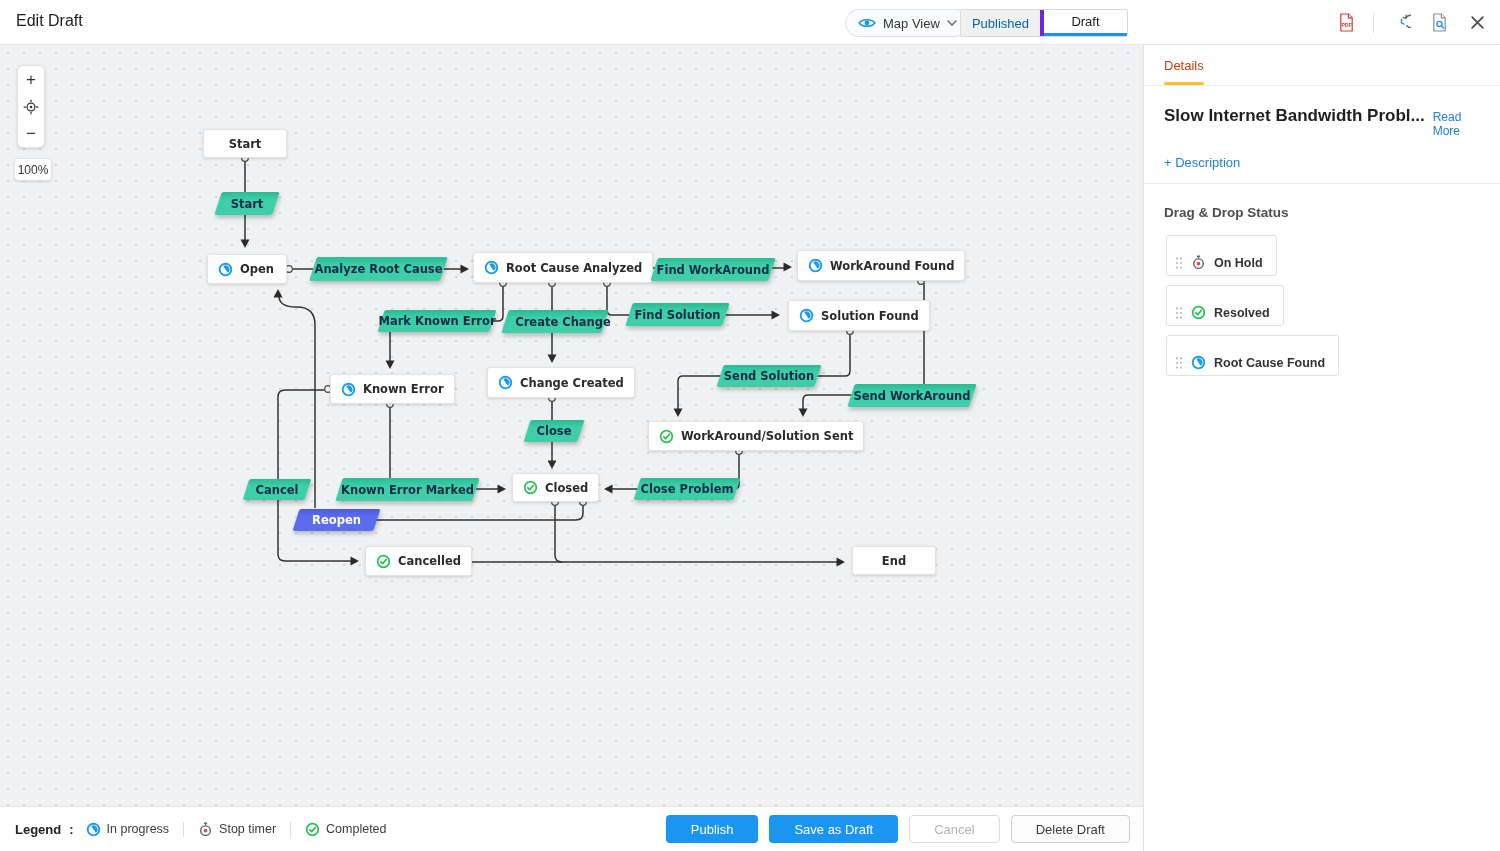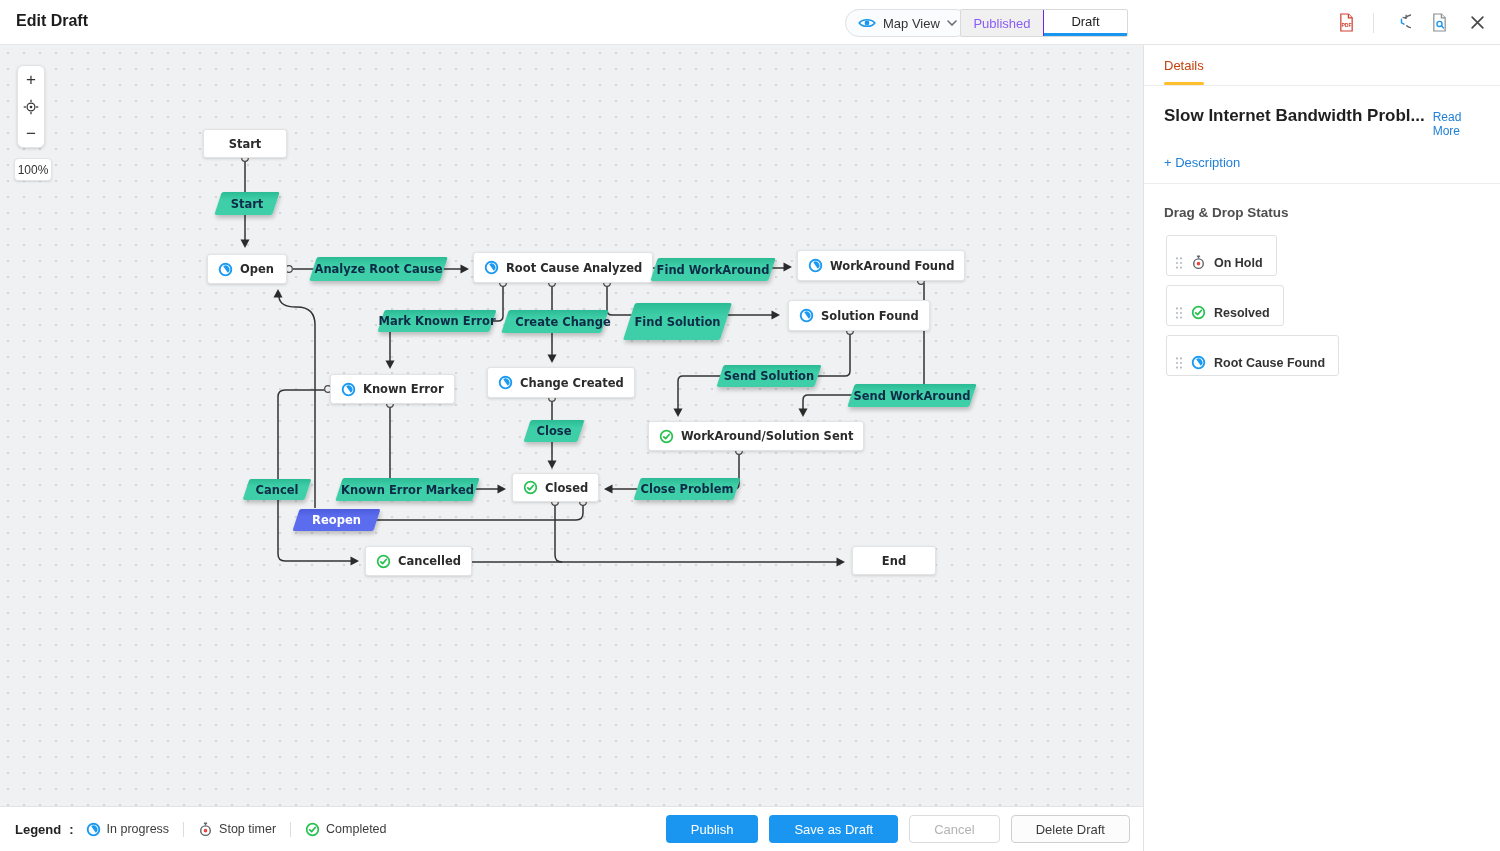--- a/index.html
+++ b/index.html
@@ -1,26 +1,26 @@
 <!DOCTYPE html>
 <html><head>
 <meta charset="utf-8">
 <style>
   * { margin:0; padding:0; box-sizing:border-box; }
   html,body { width:1500px; height:851px; overflow:hidden; font-family:"Liberation Sans",sans-serif; background:#fff; }
   #app { position:relative; width:1500px; height:851px; }
 
   
   #topbar { position:absolute; left:0; top:0; width:1500px; height:45px; background:#fff; border-bottom:1px solid #e6e6e6; z-index:30; }
-  #page-title { position:absolute; left:16px; top:12px; font-size:16px; font-weight:700; color:#1c1c1c; }
+  #page-title { position:absolute; left:16px; top:12px; font-size:16px; font-weight:400; color:#1c1c1c; }
   #mapview { position:absolute; left:845px; top:9px; height:28px; display:flex; align-items:center; gap:7px; padding:0 12px; border:1px solid #dde0e4; border-radius:15px; background:#fbfcfd; cursor:pointer; }
   #mapview .lbl { font-size:13px; color:#333; }
   #seg { position:absolute; left:960px; top:9px; height:28px; display:flex; border:1px solid #d7d9db; border-radius:2px; overflow:hidden; }
   .seg-btn { width:83px; display:flex; align-items:center; justify-content:center; font-size:13px; cursor:pointer; }
-  #seg-published { background:#f0f0f0; color:#8b5cf6; border-right:1px solid #6d28d9; }
+  #seg-published { background:#f0f0f0; color:#0369a1; border-right:4px solid #6d28d9; }
   #seg-draft { background:#fff; color:#222; border-bottom:3px solid #1a96f0; }
   #topbar-icons { position:absolute; right:12px; top:0; height:45px; display:flex; align-items:center; gap:16px; }
   .tb-icon { width:22px; height:22px; display:flex; align-items:center; justify-content:center; cursor:pointer; }
   .tb-divider { width:1px; height:20px; background:#e2e2e2; }
 
   
   #canvas { position:absolute; left:0; top:45px; width:1143px; height:806px; background:#f0f1f2; background-image:radial-gradient(#d3d4d6 1px, transparent 1.3px); background-size:16px 16px; overflow:hidden; }
   #flow-svg { position:absolute; left:0; top:0; z-index:1; }
   .fnode { position:absolute; z-index:3; display:flex; align-items:center; gap:7px; padding:0 10px; background:#fff; border:1px solid #e2e3e5; border-radius:3px; box-shadow:0 1px 3px rgba(0,0,0,.14); font-family:"DejaVu Sans","Liberation Sans",sans-serif; font-size:11.5px; font-weight:700; color:#2b2b2b; white-space:nowrap; cursor:move; }
   .fnode.plain { justify-content:center; }
@@ -285,21 +285,21 @@
           <span class="tlabel">Find WorkAround</span>
         </div>
         <div class="ftrans" style="left: 381px; top: 265px; width: 112px; height: 22px;">
           <span class="tbg"></span>
           <span class="tlabel">Mark Known Error</span>
         </div>
         <div class="ftrans" style="left: 505px; top: 265px; width: 100px; height: 23px; padding-left: 16px;">
           <span class="tbg"></span>
           <span class="tlabel">Create Change</span>
         </div>
-        <div class="ftrans" style="left: 629px; top: 258px; width: 97px; height: 37px;">
+        <div class="ftrans" style="left: 629px; top: 258px; width: 97px; height: 23px;">
           <span class="tbg"></span>
           <span class="tlabel">Find Solution</span>
         </div>
         <div class="ftrans" style="left: 720px; top: 320px; width: 98px; height: 22px;">
           <span class="tbg"></span>
           <span class="tlabel">Send Solution</span>
         </div>
         <div class="ftrans" style="left: 851px; top: 339px; width: 122px; height: 23px;">
           <span class="tbg"></span>
           <span class="tlabel">Send WorkAround</span>

